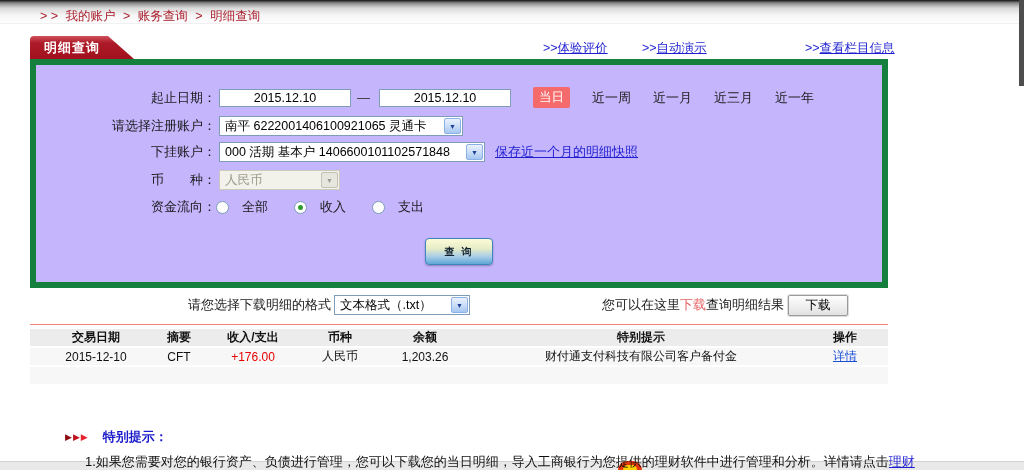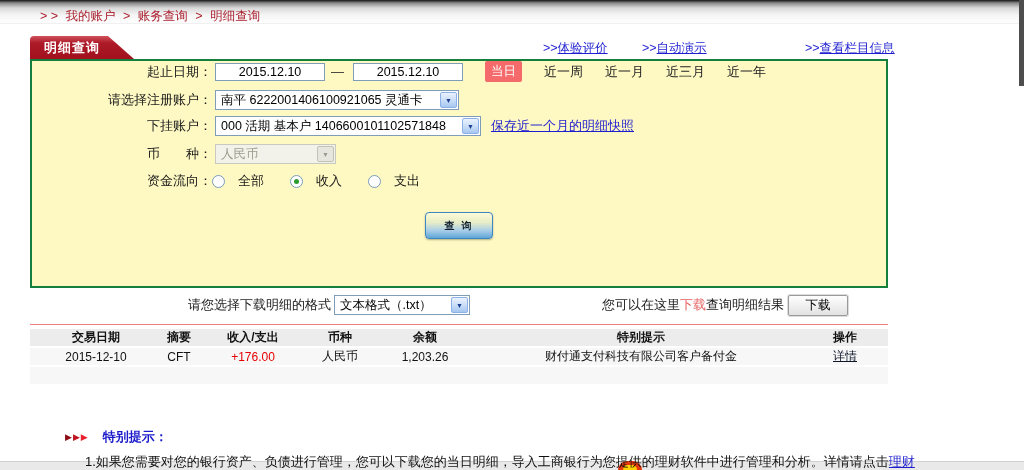--- a/index.html
+++ b/index.html
@@ -26,26 +26,26 @@
   .tab { display:inline-block; height:23px; line-height:23px; padding:0 34px 0 14px;
     color:#fff; font-weight:bold; font-size:13px; letter-spacing:1px;
     background:linear-gradient(to bottom,#d0515d 0%,#ae1b28 30%,#a2101d 100%);
     clip-path:polygon(0 0,calc(100% - 26px) 0,100% 100%,0 100%);
     border-top-left-radius:4px; }
   .hlink { position:absolute; top:4px; font-size:12.5px; color:#1f1fd0; cursor:pointer; white-space:nowrap; }
   .hlink .lbl { text-decoration:underline; }
   .hl1 { left:513px; } .hl2 { left:612px; } .hl3 { left:775px; }
 
   
-  .panel { border:2px solid #15803d; background:#fef9c3; height:229px; }
+  .panel { border:6px solid #15803d; background:#c4b5fd; height:229px; padding-top:22px; }
   .frow { display:flex; align-items:center; font-size:13px; color:#1a1a1a; }
   .flabel { width:180px; text-align:right; flex:none; }
   .mb8 { margin-bottom:8px; } .mb6 { margin-bottom:6px; }
 
-  .date-input { width:110px; height:18px; border:1px solid #7f9db9; background:#fff;
+  .date-input { width:132px; height:18px; border:1px solid #7f9db9; background:#fff;
     text-align:center; font-size:12.5px; font-family:inherit; margin-left:3px; }
   .dash { margin:0 6px; color:#333; }
   .badge-today { margin-left:22px; background:#f56a6a; color:#fff; font-size:12.5px;
     padding:2px 6px; border-radius:2px; cursor:pointer; }
   .qr { margin-left:22px; color:#222; cursor:pointer; }
 
   .xp-select { display:inline-flex; align-items:center; justify-content:space-between;
     height:20px; background:#fff; border:1px solid #7f9db9; font-size:12.5px; color:#000;
     padding-left:5px; margin-left:3px; cursor:pointer; }
   .xp-select .val { white-space:nowrap; overflow:hidden; }
@@ -82,21 +82,21 @@
     cursor:pointer; box-shadow:0 0 0 1px #dcdcdc; }
 
   .red-line { margin-top:8px; border-top:1px solid #ef8080; }
 
   
   table.tx { width:858px; margin-top:2px; table-layout:fixed; border-collapse:separate;
     border-spacing:0 2px; font-size:12px; color:#111; }
   table.tx th { background:#ececec; font-weight:bold; height:16px; text-align:center; white-space:nowrap; overflow:hidden; }
   table.tx td { background:#f7f7f7; height:17px; text-align:center; white-space:nowrap; overflow:hidden; }
   td.amount { color:#e60000; }
-  .detail-link { color:#0f172a; text-decoration:underline; cursor:pointer;font-family:Liberation Serif, serif; }
+  .detail-link { color:#1d4ed8; text-decoration:underline; cursor:pointer;font-family:Liberation Serif, serif; }
   td.strip { height:5px; background:#ececec; }
 
   
   .notice { margin:42px 0 0 35px; width:852px; font-size:13px; color:#111; }
   .notice-title { display:flex; align-items:center; }
   .tri { font-size:9px; margin-right:1px; }
   .tri1 { color:#8e0b12; } .tri2 { color:#c01320; } .tri3 { color:#e8212e; }
   .notice-title .t { color:#1a1acc; font-weight:bold; margin-left:14px; }
   .notice-body { margin-top:6px; text-indent:20px; line-height:1.55; }
   .notice-link { color:#1f1fd0; text-decoration:underline; cursor:pointer; }

